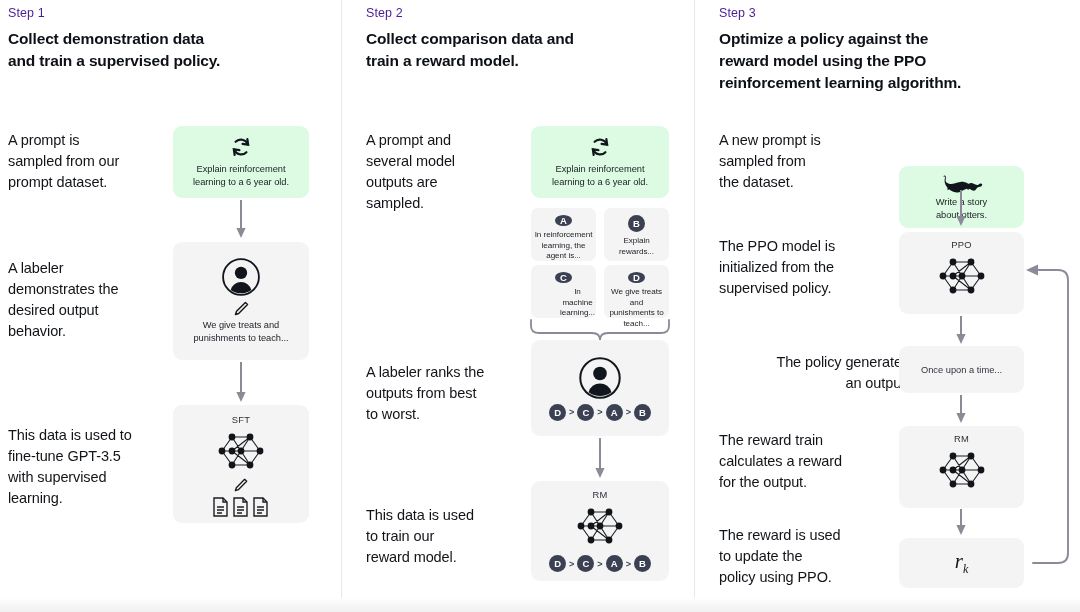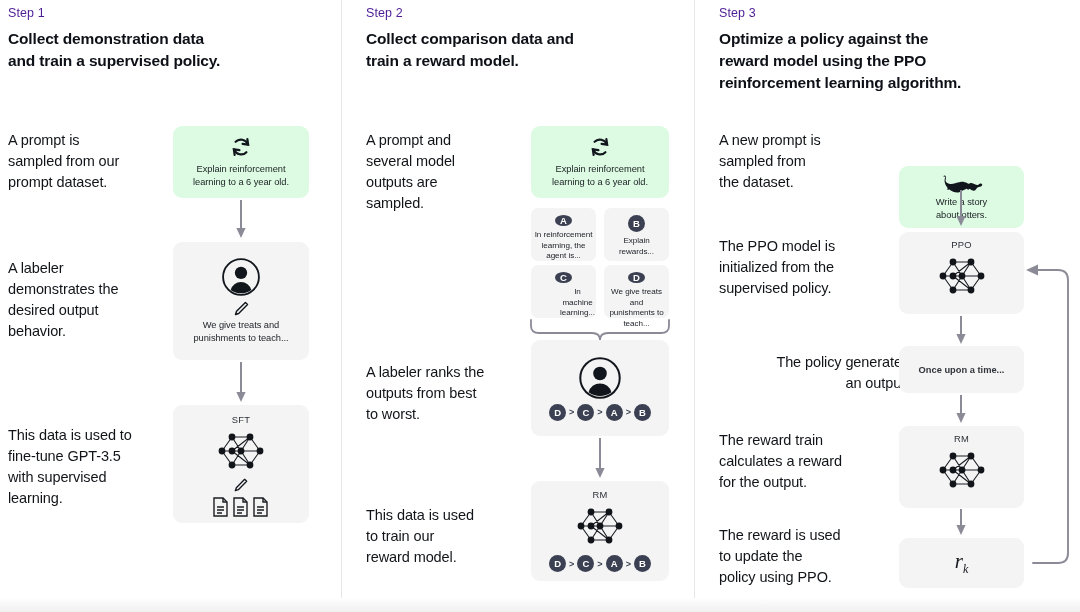--- a/index.html
+++ b/index.html
@@ -41,21 +41,21 @@
     position:absolute;border-radius:9px;background:#f4f4f5;
     display:flex;flex-direction:column;align-items:center;justify-content:center;
     box-sizing:border-box;
   }
   .box.green{background:#dcfbe2;}
   .box-text{
     font-size:9.3px;line-height:1.35;text-align:center;color:#1b1f24;
     padding:0 8px;letter-spacing:-.05px;
   }
   .box-text.sm{font-size:8.1px;line-height:1.3;}
-  .box-cap{font-size:9.3px;color:#30343a;text-align:center;font-weight:bold;}
+  .box-cap{font-size:9.3px;color:#30343a;text-align:center;}
   .rk{font-size:21px;font-style:italic;font-family:"Liberation Serif","DejaVu Serif",serif;color:#15181d;}
   .rk sub{font-size:12px;font-style:italic;}
 
   .net-label{font-size:9.4px;color:#2c3037;margin-bottom:1px;letter-spacing:.2px;}
 
   .arrow{position:absolute;}
   svg{display:block;overflow:visible;}
 
   .rank-row{display:flex;align-items:center;gap:3px;margin-top:4px;}
   .rank-pill{

